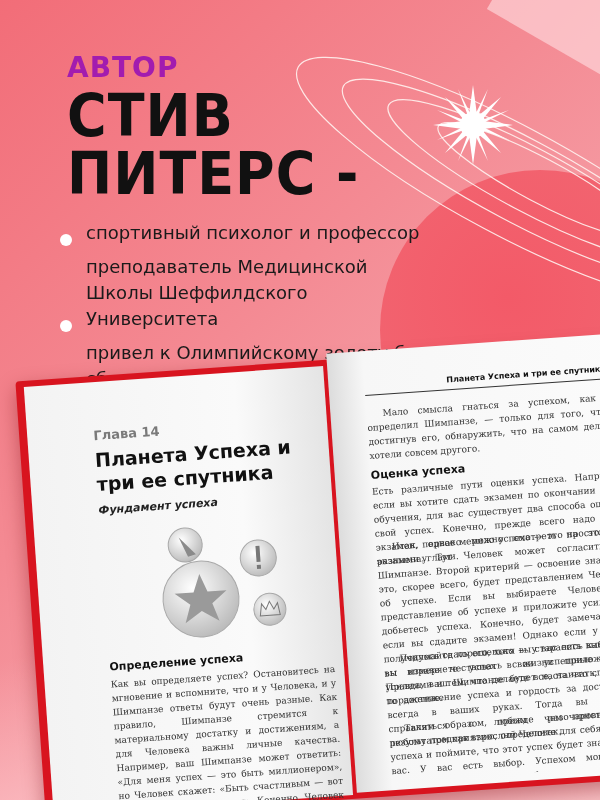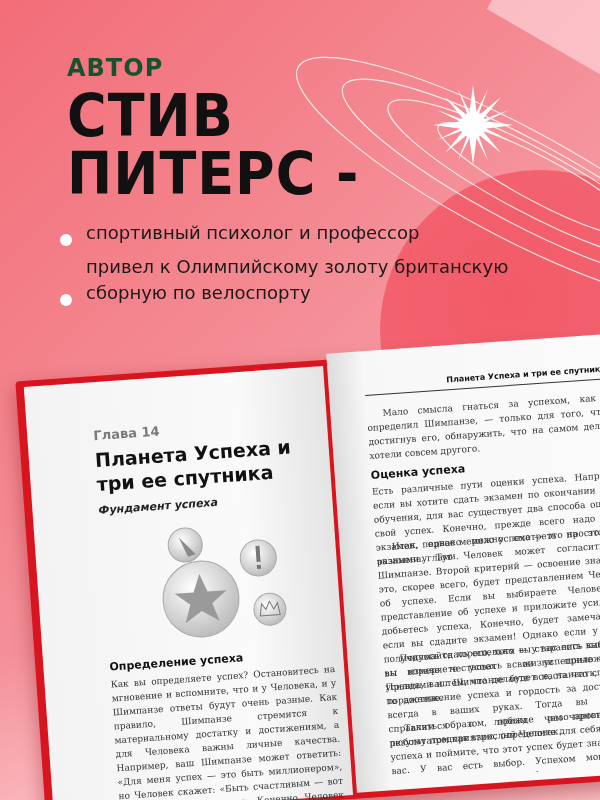--- a/index.html
+++ b/index.html
@@ -10,22 +10,22 @@
   .bg-shape1 { position:absolute; left:380px; top:170px; width:320px; height:320px; border-radius:50%;
         background: radial-gradient(circle at 40% 40%, #f35a68 0%, #f26470 60%, rgba(242,100,112,0) 72%); }
   .bg-shape2 { position:absolute; left:-60px; top:560px; width:260px; height:300px;
         background: linear-gradient(160deg, rgba(255,200,205,0.0) 30%, rgba(255,210,214,0.8) 100%);
         transform: skewX(-20deg); }
   .bg-corner { position:absolute; right:-40px; top:-40px; width:140px; height:90px;
         background: rgba(255,225,228,0.6); transform: rotate(30deg); }
 
   .orbits { position:absolute; left:260px; top:30px; width:360px; height:260px; }
   .header { position:absolute; left:67px; top:52px; }
-  .label-small { font-family:"DejaVu Sans", sans-serif; font-weight:900; font-size:24px;
-        color:#14532d; letter-spacing:1px; line-height:32px; }
+  .label-small { font-family:"DejaVu Sans", sans-serif; font-weight:900; font-size:28px;
+        color:#a21caf; letter-spacing:1px; line-height:32px; }
   .title { font-family:"DejaVu Sans", sans-serif; font-weight:900; font-size:54px;
         color:#111; line-height:58px; letter-spacing:1px; transform: scaleY(1.1); transform-origin:left top; }
   .bullets { position:absolute; left:60px; top:220px; width:500px; }
   .bullet { display:flex; align-items:flex-end; margin-bottom:8px; }
   .dot { width:12px; height:12px; border-radius:50%; background:#fff; margin-top:9px; margin-right:14px; flex:0 0 12px; }
   .bullet-text { font-family:"DejaVu Sans", sans-serif; font-size:18px; line-height:26px;
         color:#1a1a1a; font-weight:500; }
 
   
   .book { position:absolute; left:20px; top:340px; width:620px; height:480px; transform: rotate(-4deg); transform-origin: 50% 50%; }
@@ -93,20 +93,24 @@
   <div class="title">ПИТЕРС -</div>
 </div>
 
 <div class="bullets">
   <div class="bullet">
     <span class="dot"></span>
     <span class="bullet-text">спортивный психолог и профессор</span>
   </div>
   <div class="bullet">
     <span class="dot"></span>
+    <span class="bullet-text" style="width:330px">преподаватель Медицинской Школы Шеффилдского Университета</span>
+  </div>
+  <div class="bullet">
+    <span class="dot"></span>
     <span class="bullet-text" style="width:430px">привел к Олимпийскому золоту британскую сборную по велоспорту</span>
   </div>
 </div>
 
 <div class="book">
   <div class="cover"></div>
   <div class="page-left"></div>
   <div class="page-right"></div>
 
   <div class="chapter">Глава 14</div>

